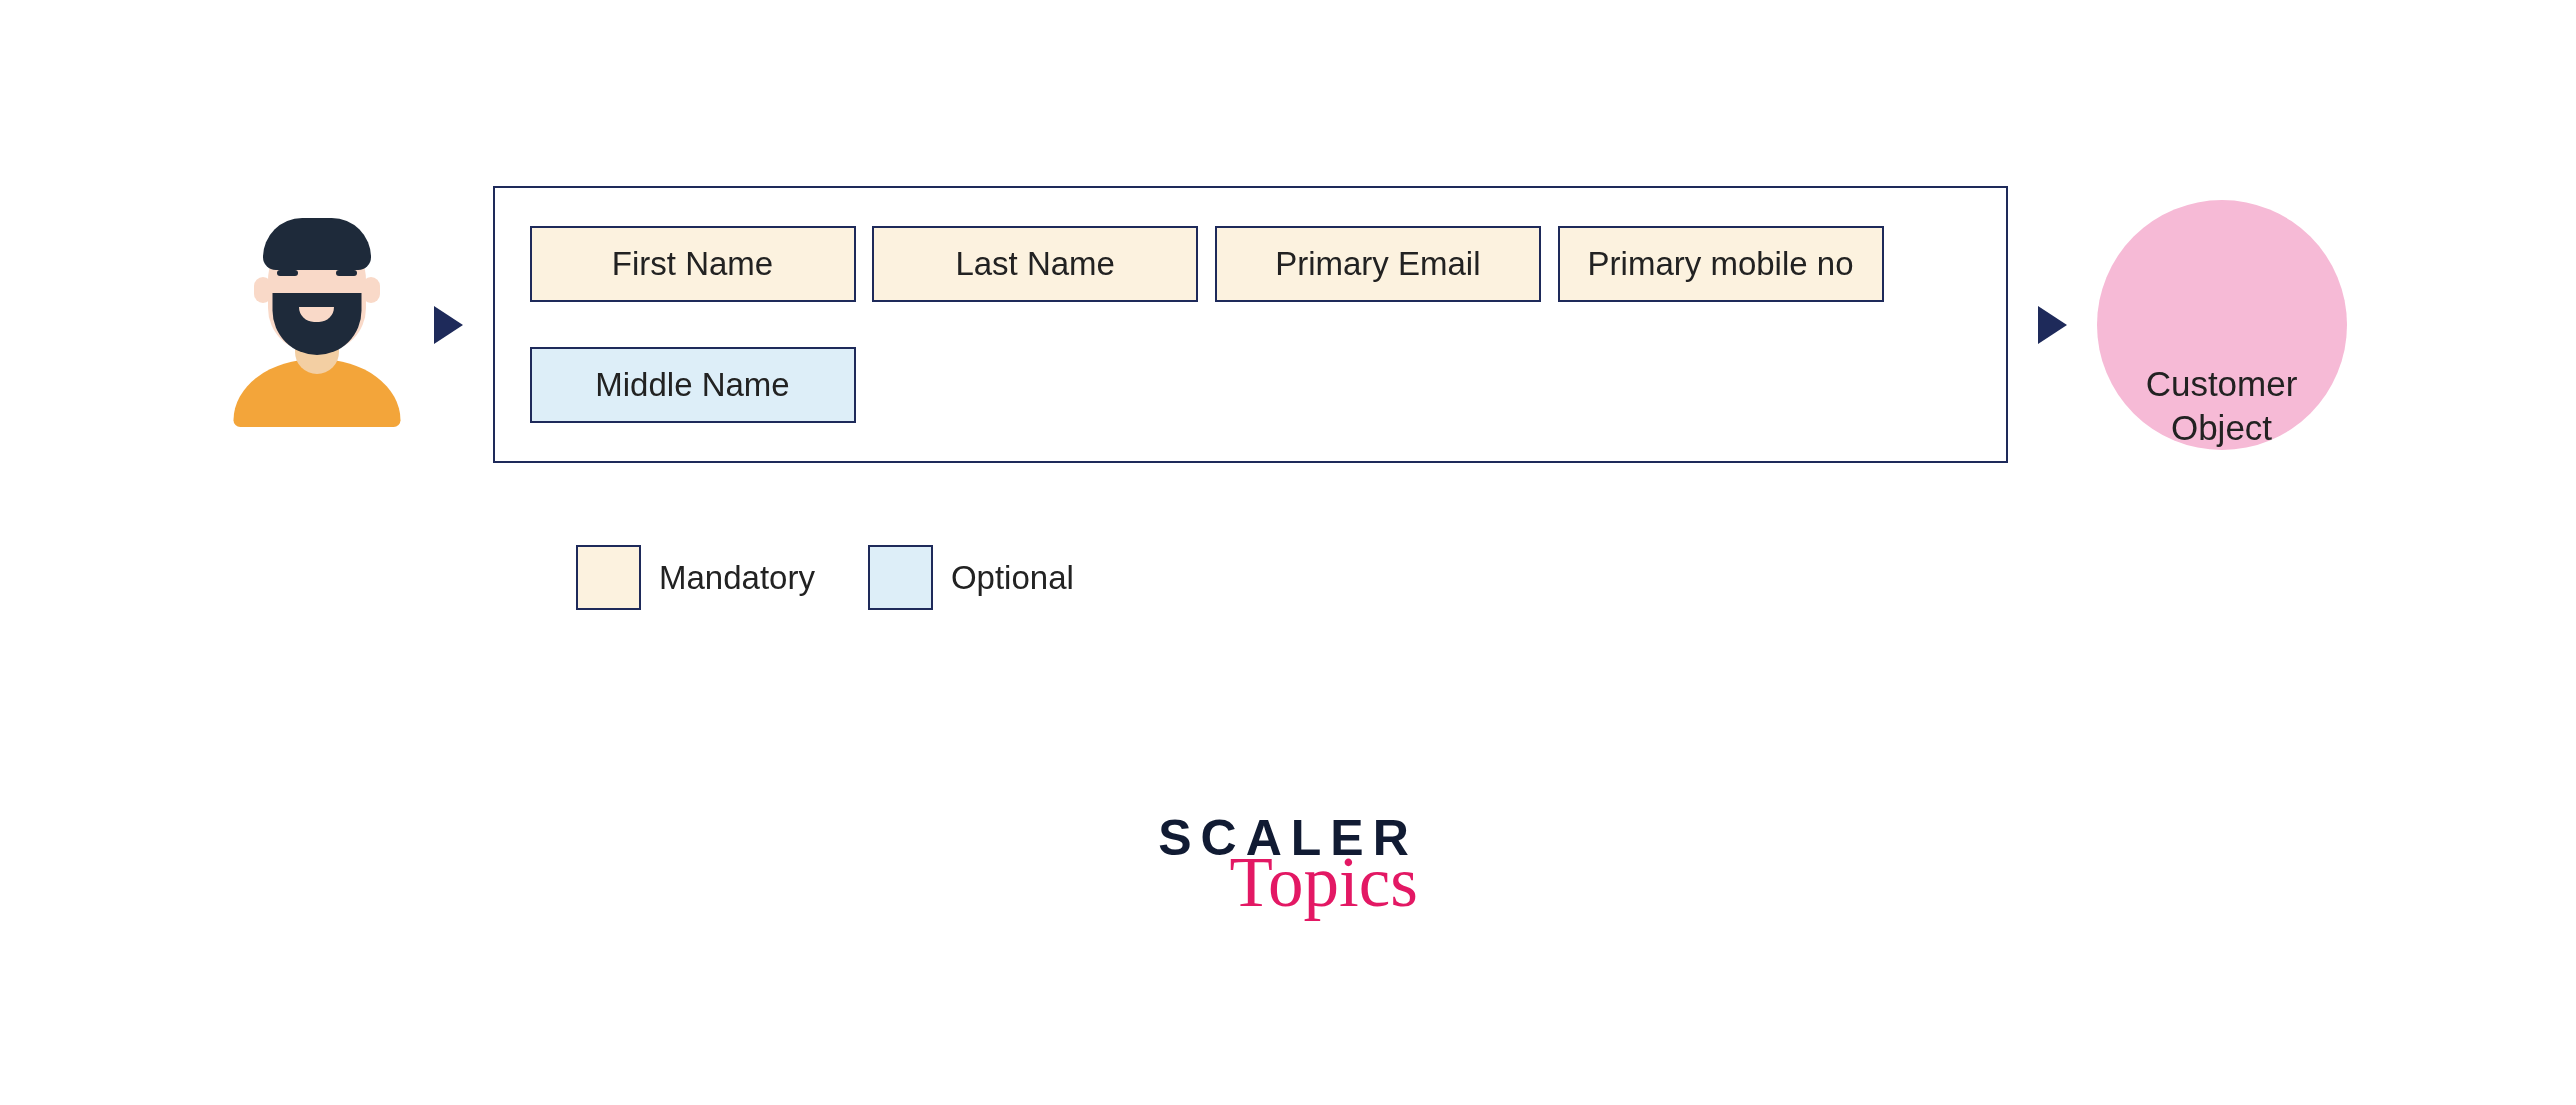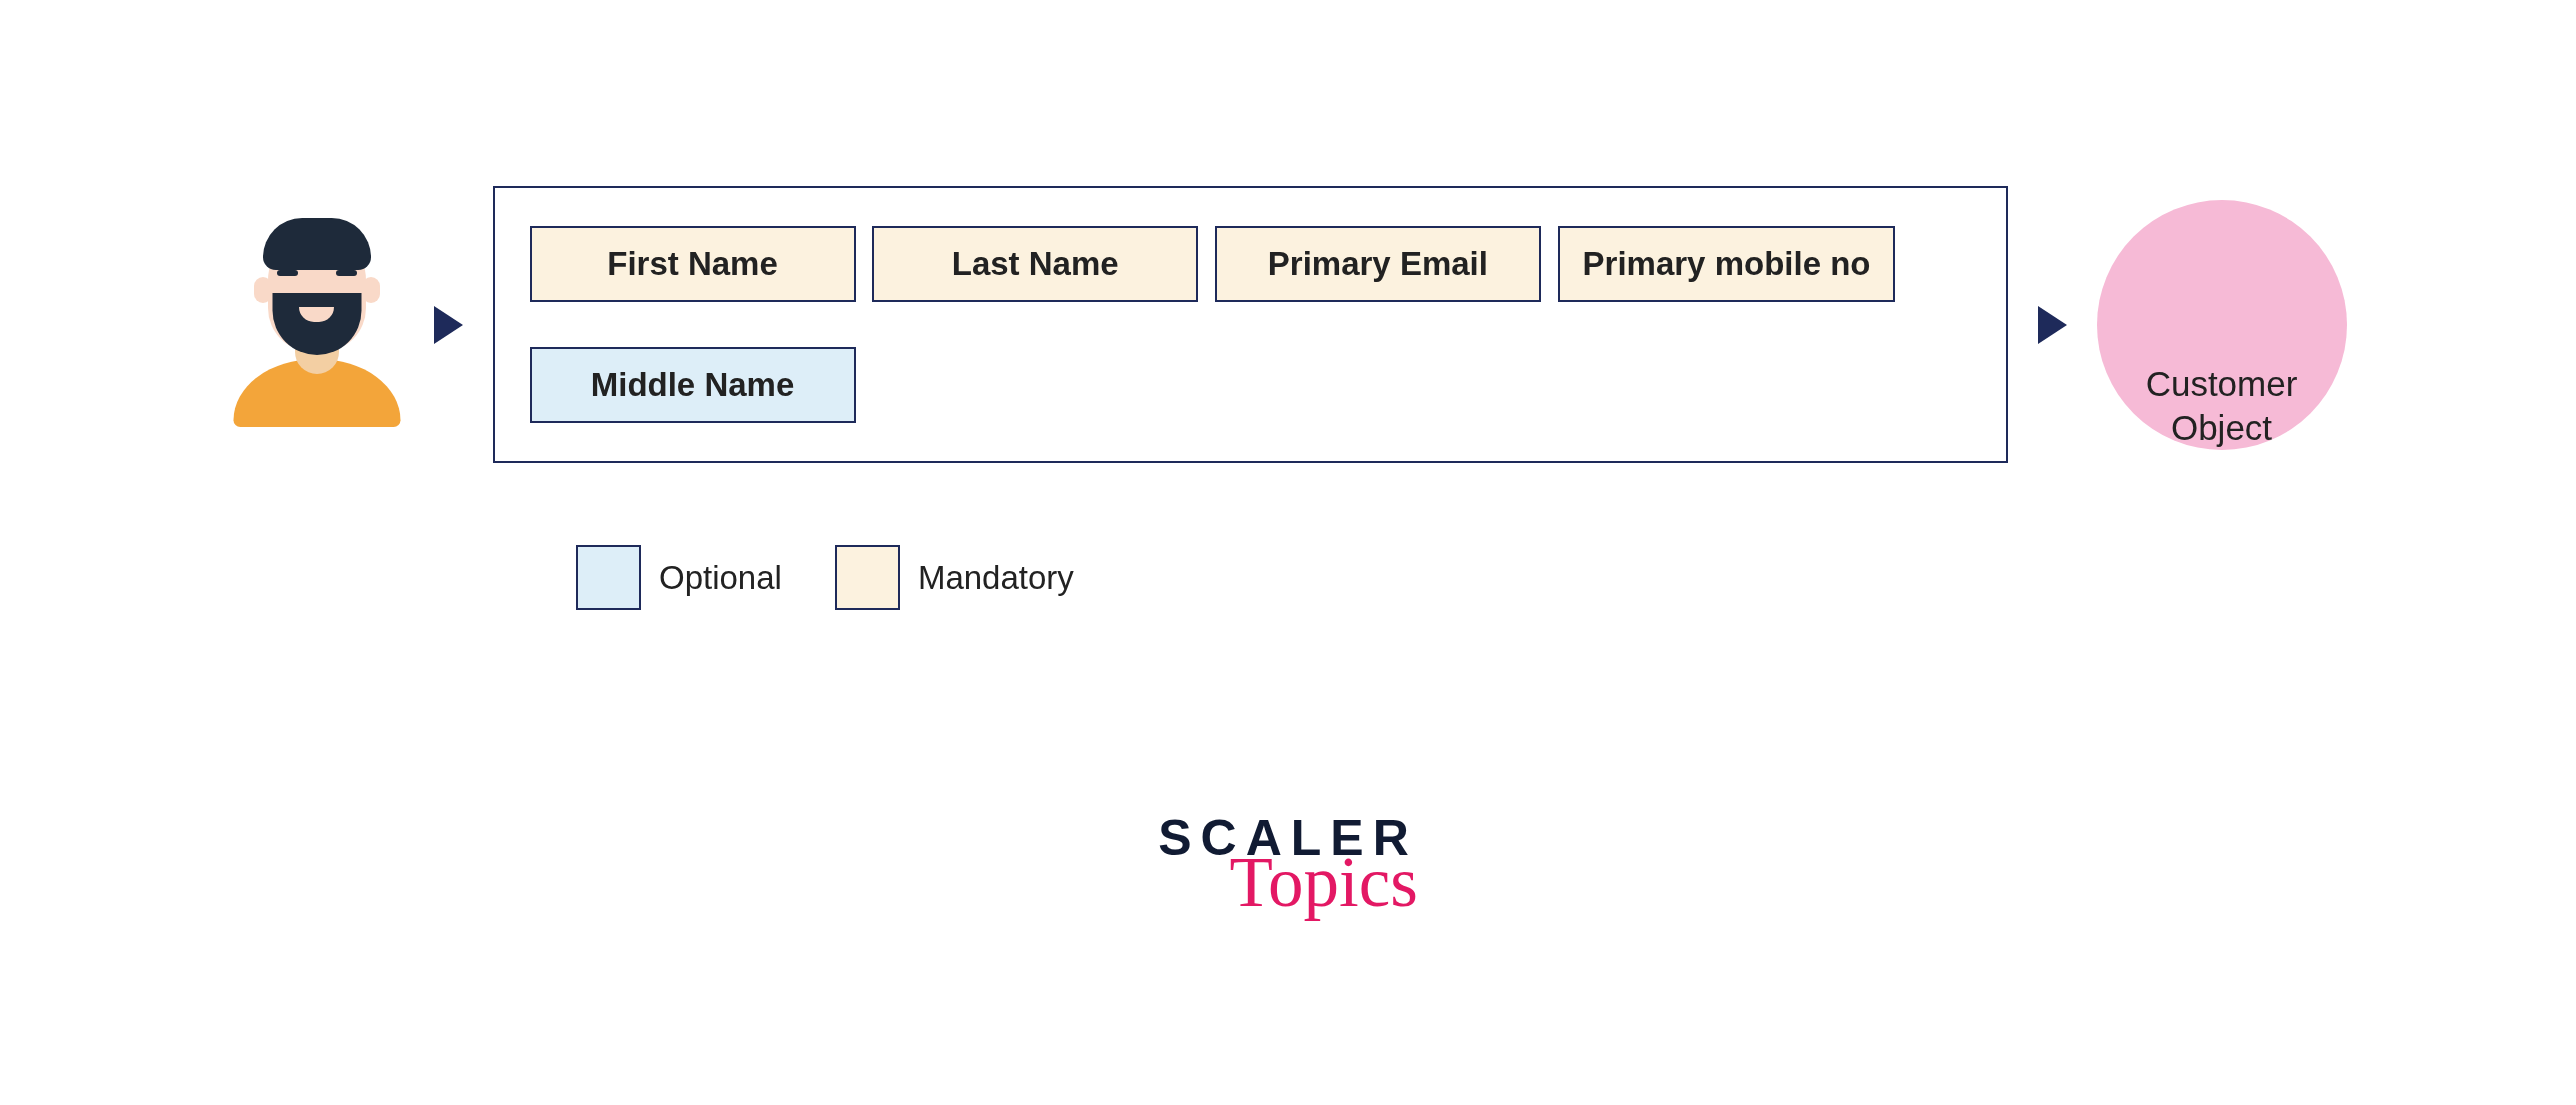--- a/index.html
+++ b/index.html
@@ -132,21 +132,20 @@
   
   .builder {
     border: 2.3px solid var(--navy);
     width: 1515px;
     padding: 38px 35px;
     box-sizing: border-box;
   }
   .field-row {
     display: flex;
     gap: 16.7px;
-    font-weight: bold;
   }
   .field-row + .field-row { margin-top: 45px; }
   .field {
     border: 2.3px solid var(--navy);
     height: 76px;
     display: flex;
     align-items: center;
     justify-content: center;
     font-size: 33px;
     min-width: 326px;
@@ -252,26 +251,26 @@
 
     <div class="output">
       <span>Customer
 Object</span>
     </div>
 
   </div>
 
   <div class="legend">
     <div class="item">
+      <span class="swatch mandatory"></span>
+      <span>Mandatory</span>
+    </div>
+    <div class="item">
       <span class="swatch optional"></span>
       <span>Optional</span>
-    </div>
-    <div class="item">
-      <span class="swatch mandatory"></span>
-      <span>Mandatory</span>
     </div>
   </div>
 
   <div class="brand">
     <div class="scaler">SCALER</div>
     <div class="topics">Topics</div>
   </div>
 
 </div>
 

